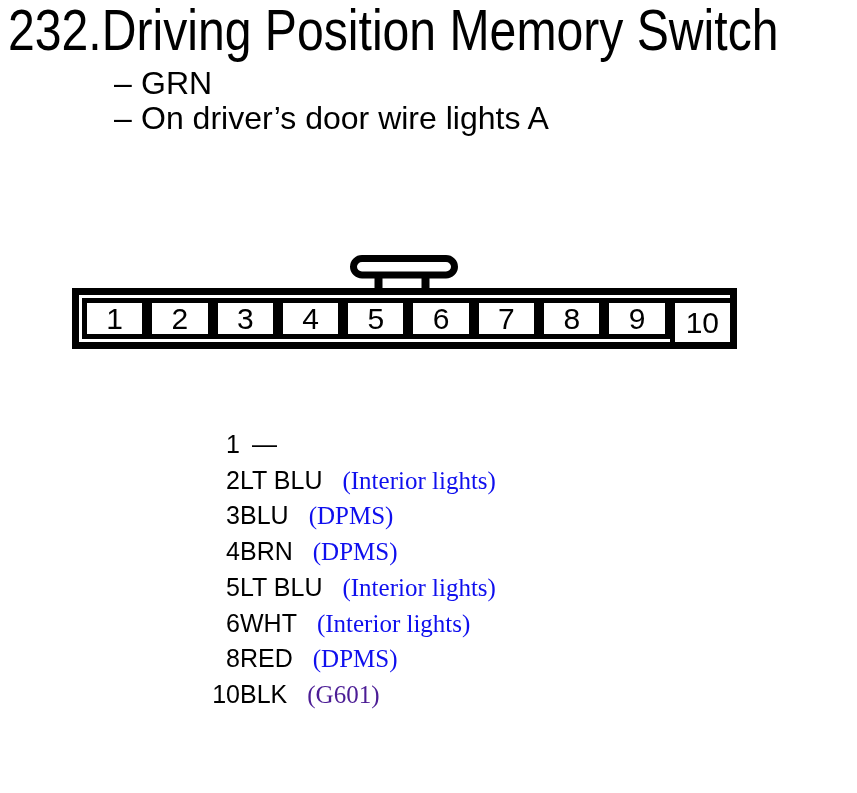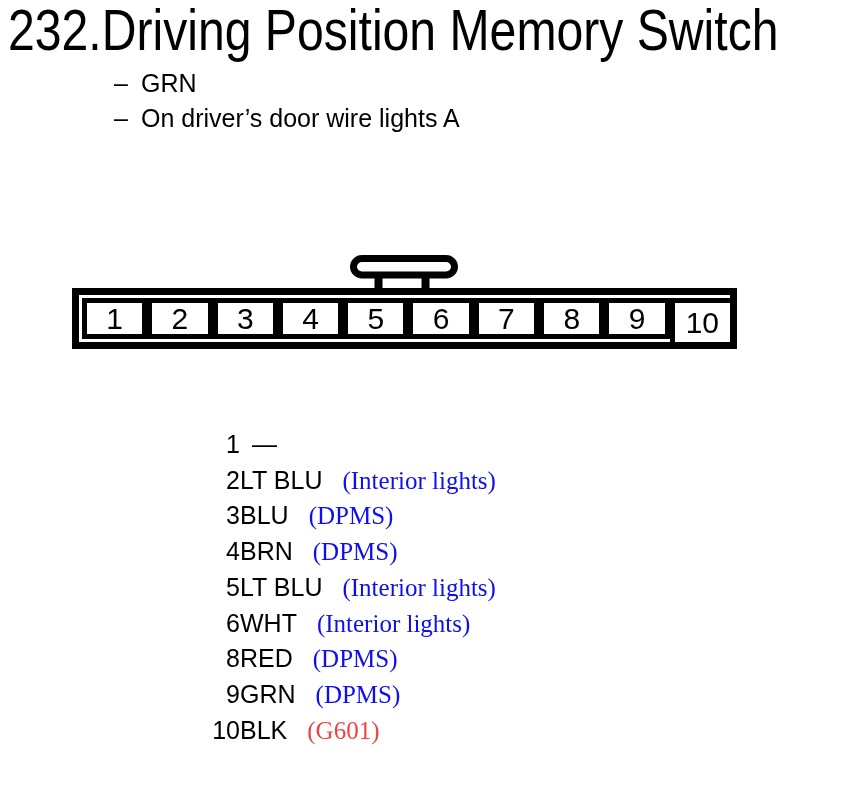--- a/index.html
+++ b/index.html
@@ -30,21 +30,21 @@
     white-space: nowrap;
     transform: scaleX(0.83);
     transform-origin: 0 0;
     letter-spacing: 0px;
   }
   
   .bullets {
     position: absolute;
     left: 114px;
     top: 66px;
-    font-size: 25px;
+    font-size: 32px;
     line-height: 35px;
     white-space: nowrap;
   }
   .bullet .dash {
     display: inline-block;
     width: 27px;
   }
   
   .connector {
     position: absolute;
@@ -161,17 +161,16 @@
   </div>
 
   <div class="pinlist">
     <div class="pinrow dashrow"><span class="num">1</span><span class="wire">—</span><span class="note" style="color: rgb(15, 15, 238);"></span></div>
     <div class="pinrow"><span class="num">2</span><span class="wire">LT BLU</span><span class="note" style="color: rgb(15, 15, 238);">(Interior lights)</span></div>
     <div class="pinrow"><span class="num">3</span><span class="wire">BLU</span><span class="note" style="color: rgb(15, 15, 238);">(DPMS)</span></div>
     <div class="pinrow"><span class="num">4</span><span class="wire">BRN</span><span class="note" style="color: rgb(15, 15, 238);">(DPMS)</span></div>
     <div class="pinrow"><span class="num">5</span><span class="wire">LT BLU</span><span class="note" style="color: rgb(15, 15, 238);">(Interior lights)</span></div>
     <div class="pinrow"><span class="num">6</span><span class="wire">WHT</span><span class="note" style="color: rgb(15, 15, 238);">(Interior lights)</span></div>
     <div class="pinrow"><span class="num">8</span><span class="wire">RED</span><span class="note" style="color: rgb(15, 15, 238);">(DPMS)</span></div>
-    <div class="pinrow"><span class="num">9</span><span class="wire">GRN</span><span class="note" style="color: rgb(15, 15, 238);">(DPMS)</span></div>
-    <div class="pinrow"><span class="num">10</span><span class="wire">BLK</span><span class="note" style="color: #ef4444;">(G601)</span></div>
+    <div class="pinrow"><span class="num">10</span><span class="wire">BLK</span><span class="note" style="color: #4c1d95;">(G601)</span></div>
   </div>
 
 </div>
 
 </body></html>

